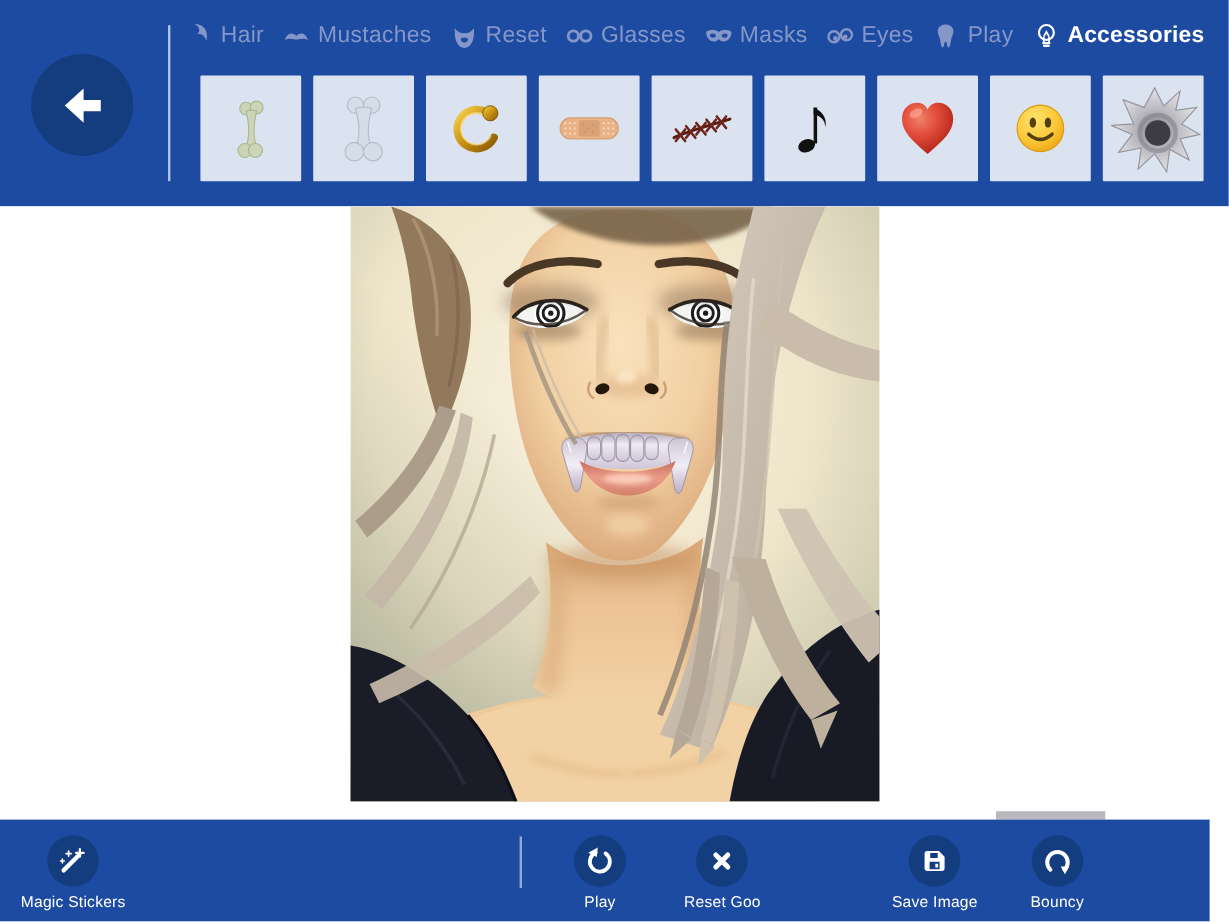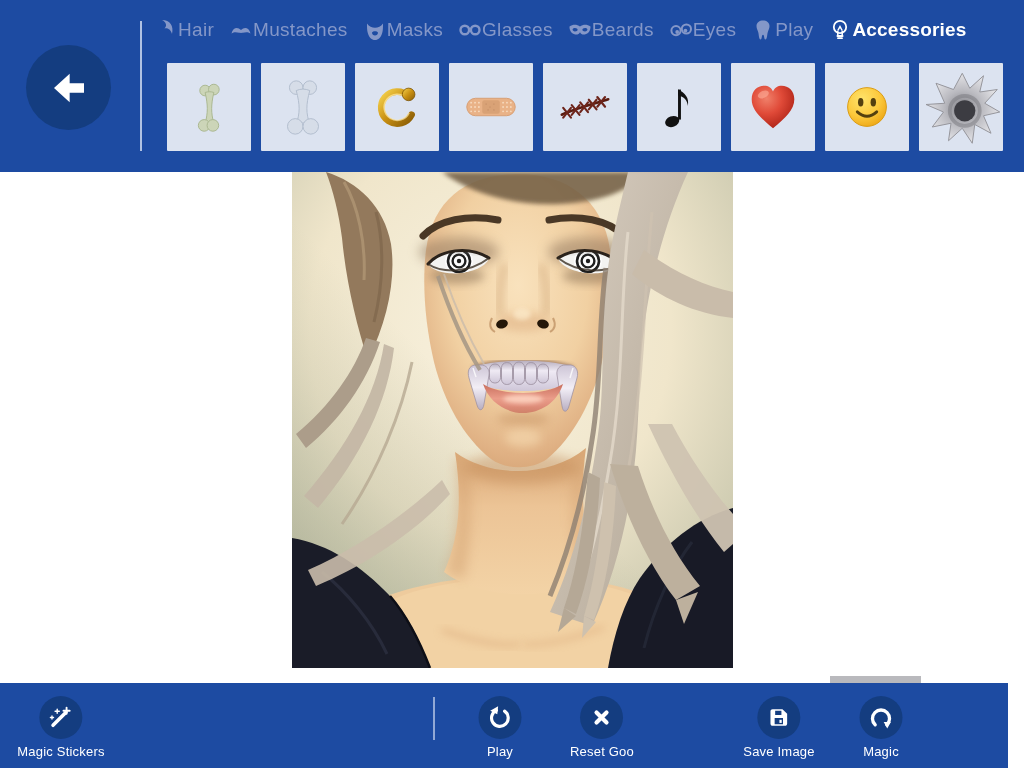--- a/index.html
+++ b/index.html
@@ -12,21 +12,21 @@
   
   .topbar{position:absolute;left:0;top:0;width:1024px;height:172px;background:#1D4BA2;}
   .back-btn{
     position:absolute;left:26px;top:45px;width:85px;height:85px;border-radius:50%;
     background:#143D80;border:none;cursor:pointer;
     display:flex;align-items:center;justify-content:center;color:#fff;padding:0;
   }
   .back-btn svg{width:40px;height:40px;}
   .vdivider{position:absolute;left:140px;top:21px;width:2px;height:130px;background:rgba(225,234,248,0.75);}
   .tabs{position:absolute;left:154px;top:0;height:60px;display:flex;align-items:center;}
-  .tab{display:flex;align-items:center;margin-right:15px;color:#8497C8;cursor:pointer;white-space:nowrap;}
+  .tab{display:flex;align-items:center;gap:6px;margin-right:15px;color:#8497C8;cursor:pointer;white-space:nowrap;}
   .tab svg{width:24px;height:24px;flex:0 0 auto;}
   .tab .tlabel{font-size:19px;letter-spacing:.3px;}
   .tab.active{color:#ffffff;}
   .tab.active .tlabel{font-weight:bold;letter-spacing:.2px;}
   
   .tray{position:absolute;left:167px;top:63px;display:flex;gap:10px;}
   .tile{
     width:84px;height:88px;background:#DCE3F0;border:none;cursor:pointer;padding:0;
     display:flex;align-items:center;justify-content:center;border-radius:1px;
   }
@@ -269,33 +269,33 @@
     <div class="tab">
       <svg>
           <use href="#sym-mustache"></use>
         </svg>
       <span class="tlabel">Mustaches</span>
     </div>
     <div class="tab">
       <svg>
           <use href="#sym-beard"></use>
         </svg>
+      <span class="tlabel">Reset</span>
+    </div>
+    <div class="tab">
+      <svg>
+          <use href="#sym-glasses"></use>
+        </svg>
+      <span class="tlabel">Glasses</span>
+    </div>
+    <div class="tab">
+      <svg>
+          <use href="#sym-mask"></use>
+        </svg>
       <span class="tlabel">Masks</span>
-    </div>
-    <div class="tab">
-      <svg>
-          <use href="#sym-glasses"></use>
-        </svg>
-      <span class="tlabel">Glasses</span>
-    </div>
-    <div class="tab">
-      <svg>
-          <use href="#sym-mask"></use>
-        </svg>
-      <span class="tlabel">Beards</span>
     </div>
     <div class="tab">
       <svg>
           <use href="#sym-eyes"></use>
         </svg>
       <span class="tlabel">Eyes</span>
     </div>
     <div class="tab">
       <svg>
           <use href="#sym-tooth"></use>
@@ -573,15 +573,15 @@
         </svg>
       </span>
     <span class="blabel">Reset Goo</span>
   </button>
   <button class="bbtn" style="left:881px">
     <span class="circle">
         <svg>
           <use href="#sym-rotate"></use>
         </svg>
       </span>
-    <span class="blabel">Magic</span>
+    <span class="blabel">Bouncy</span>
   </button>
 </footer>
 
 </body></html>

